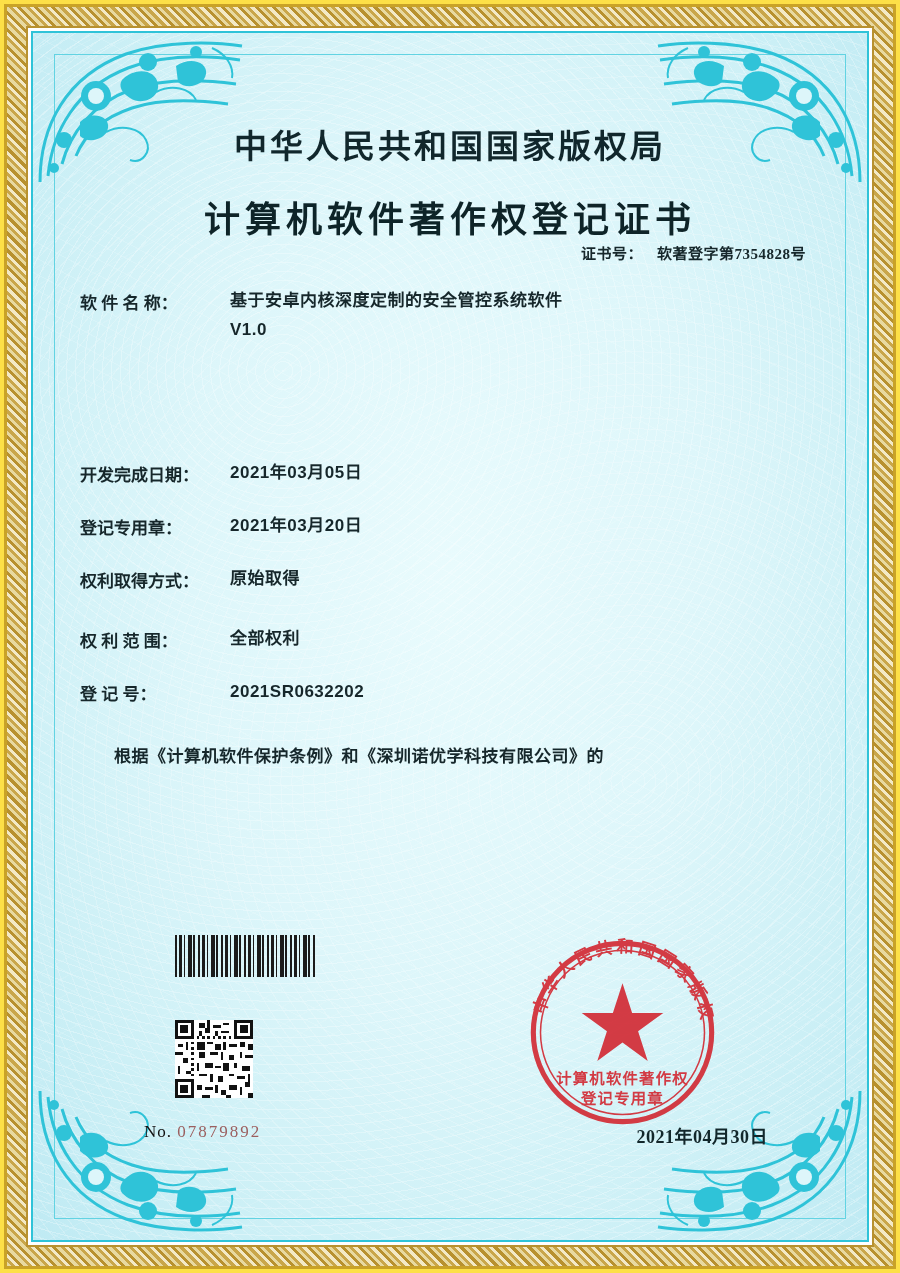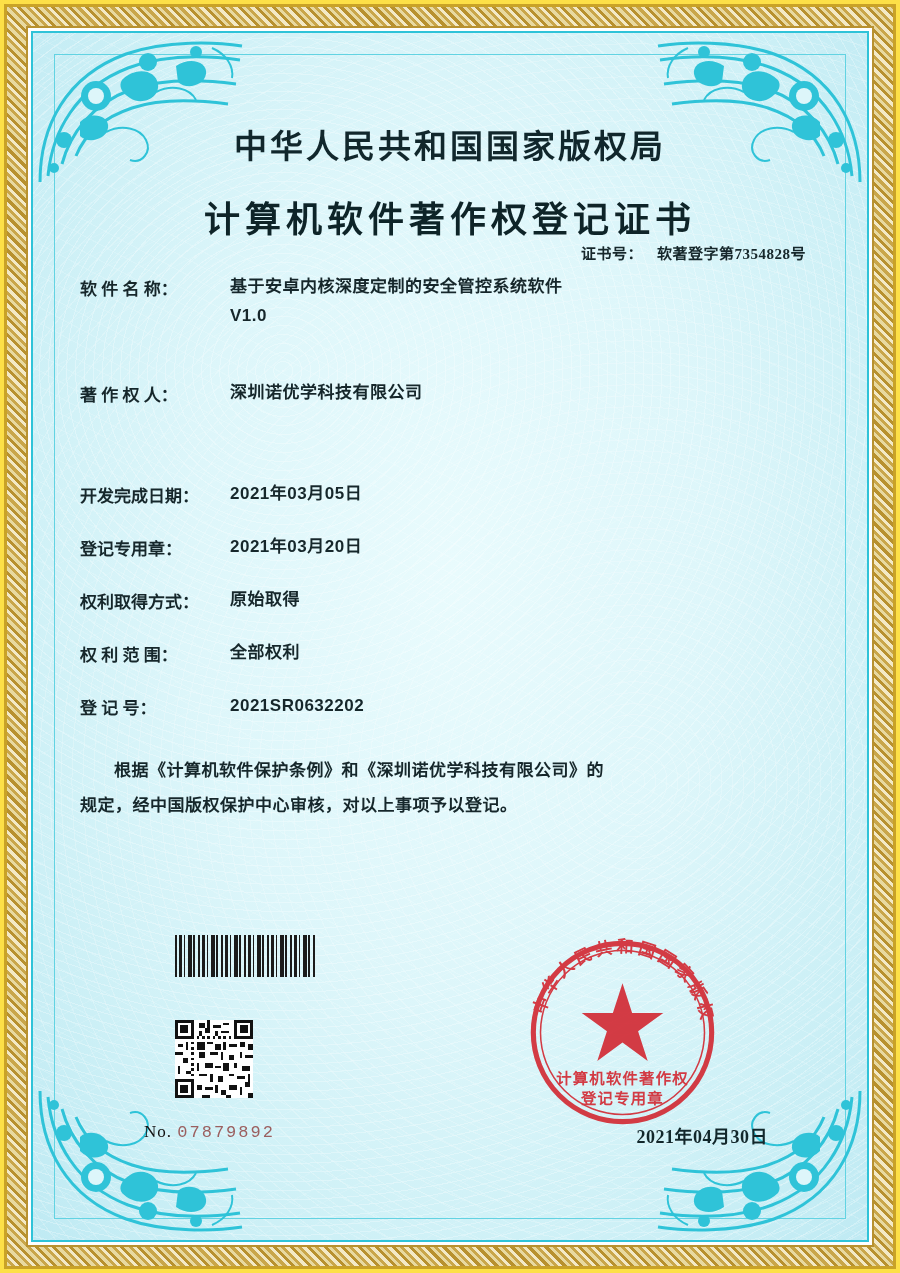--- a/index.html
+++ b/index.html
@@ -108,21 +108,21 @@
     font-weight: bold;
     letter-spacing: 5px;
     color: #0e2428;
     font-family: "Liberation Serif", "DejaVu Serif", serif;
   }
   .cert-no-row {
     text-align: right;
     font-size: 15px;
     font-weight: bold;
     padding-right: 14px;
-    margin-bottom: 12px;
+    margin-bottom: 26px;
     letter-spacing: .5px;
   }
   .cert-no-row .cert-label { margin-right: 14px; }
 
   .field {
     display: flex;
     align-items: flex-start;
     margin-bottom: 10px;
     font-size: 17px;
   }
@@ -187,21 +187,21 @@
   .qr svg { display:block; width:100%; height:100%; }
 
   .serial {
     position: absolute;
     left: 144px;
     top: 1122px;
     font-size: 17px;
     color: #111;
     letter-spacing: 1px;
   }
-  .serial .num { color: #9b5f5f; letter-spacing: 2px; font-family: Liberation Mono, monospace; }
+  .serial .num { color: #9b5f5f; letter-spacing: 2px; }
 
   .issue-date {
     position: absolute;
     right: 132px;
     top: 1122px;
     font-size: 18px;
     font-weight: bold;
     color: #12272b;
     letter-spacing: .5px;
   }
@@ -346,52 +346,47 @@
       <div class="k">软 件 名 称：</div>
       <div class="v">基于安卓内核深度定制的安全管控系统软件</div>
     </div>
     <div class="field">
       <div class="k"></div>
       <div class="v v-mono">V1.0</div>
     </div>
 
     <div class="spacer-40"></div>
 
-    <div class="field">
-      <div class="k">著 作 权 人：</div>
-      <div class="v">深圳诺优学科技有限公司</div>
-    </div>
 
     <div class="spacer-40"></div>
     <div class="spacer-24"></div>
 
     <div class="field" style="margin-bottom:28px">
       <div class="k">开发完成日期：</div>
       <div class="v v-mono">2021年03月05日</div>
     </div>
     <div class="field" style="margin-bottom:28px">
       <div class="k">登记专用章：</div>
       <div class="v v-mono">2021年03月20日</div>
     </div>
-    <div class="field" style="margin-bottom:28px">
+    <div class="field" style="margin-bottom:35px">
       <div class="k">权利取得方式：</div>
       <div class="v">原始取得</div>
     </div>
     <div class="field" style="margin-bottom:28px">
       <div class="k">权 利 范 围：</div>
       <div class="v">全部权利</div>
     </div>
     <div class="field">
       <div class="k">登 记 号：</div>
       <div class="v v-mono">2021SR0632202</div>
     </div>
 
     <div class="statement">
       <div><span class="indent"></span><span>根据《计算机软件保护条例》和《深圳诺优学科技有限公司》的</span></div>
-      <div>规定，经中国版权保护中心审核，对以上事项予以登记。</div>
     </div>
 
   </div>
 
   <div class="barcode"></div>
 
   <div class="qr">
     <svg viewBox="0 0 29 29" xmlns="http://www.w3.org/2000/svg" shape-rendering="crispEdges">
       <rect width="29" height="29" fill="#ffffff"></rect>
       <g fill="#111111">

